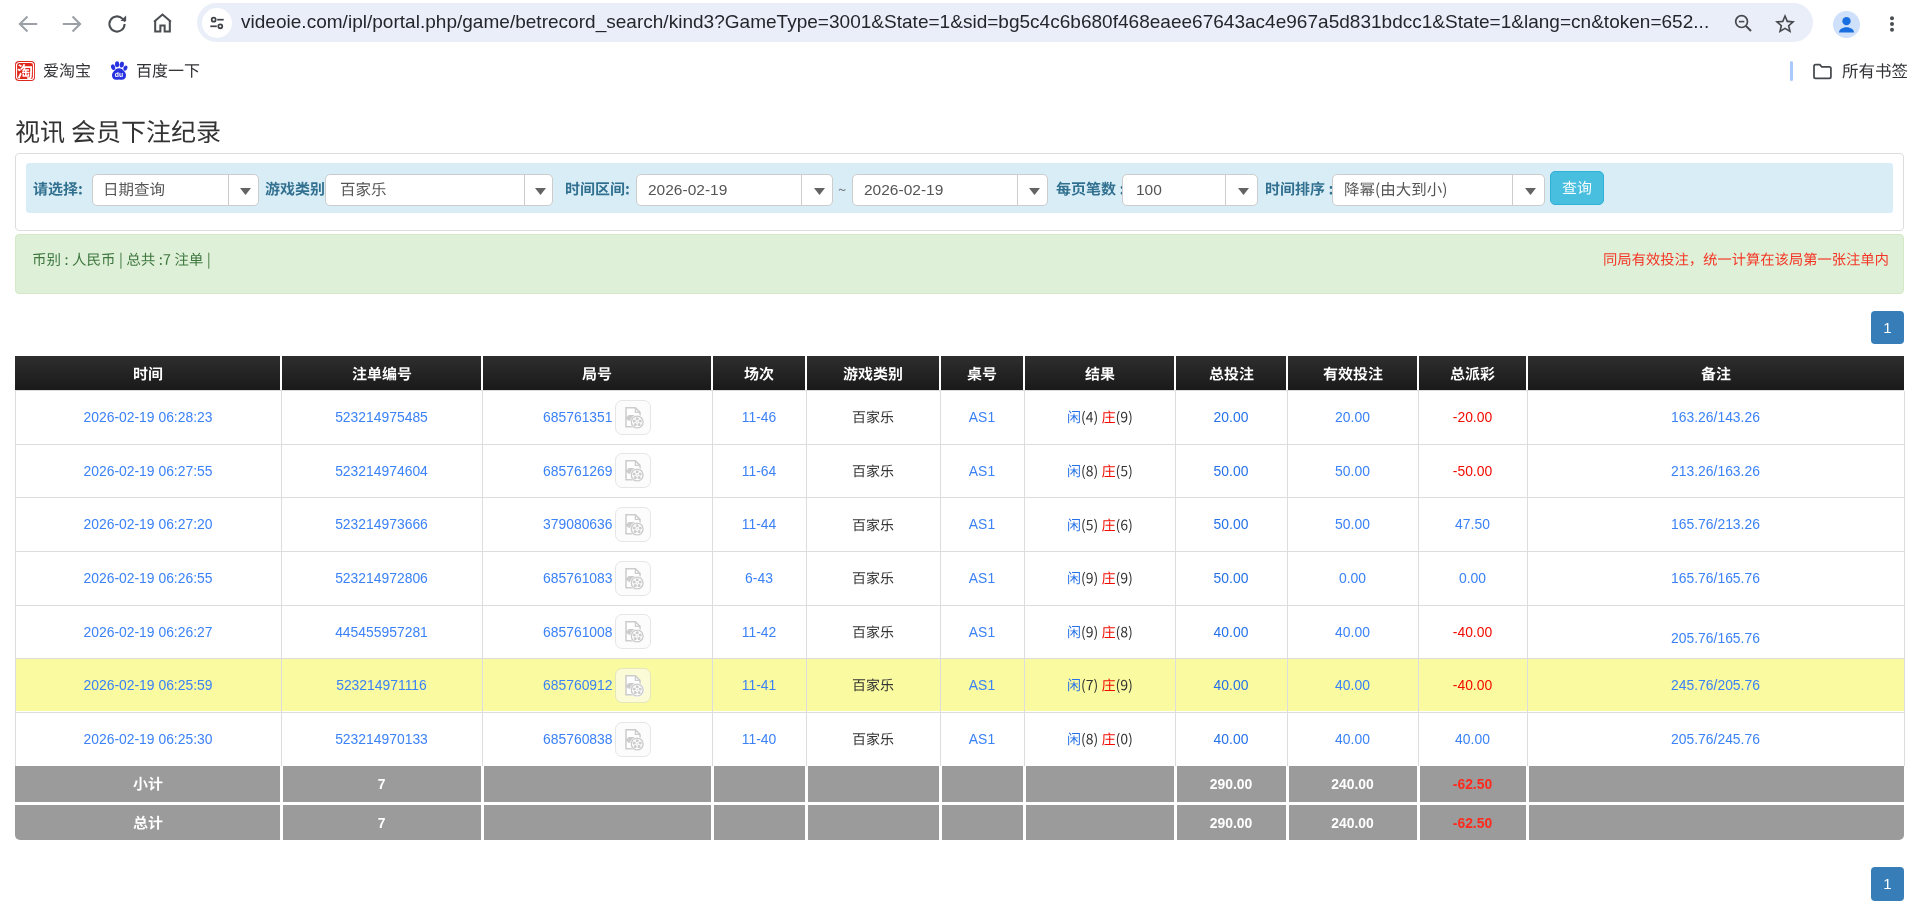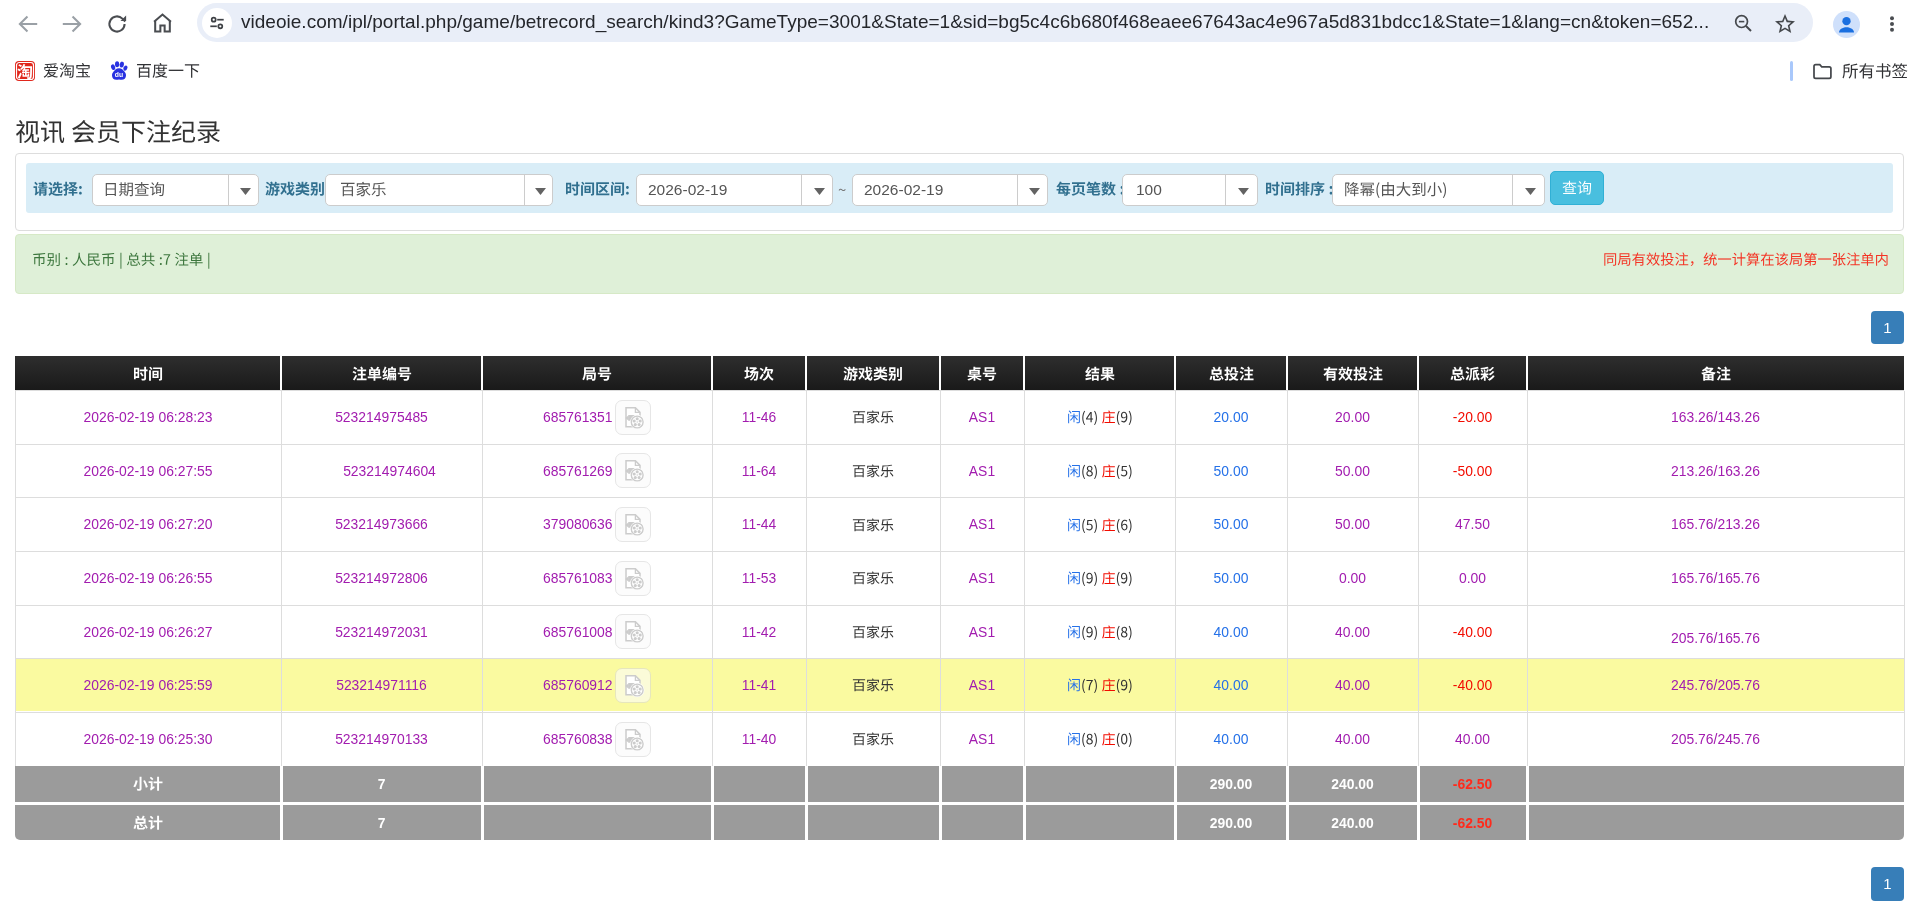--- a/index.html
+++ b/index.html
@@ -1,16 +1,16 @@
 <!DOCTYPE html>
 <html><head><meta charset="utf-8"><style>
 *{margin:0;padding:0}
 html,body{width:1919px;height:920px;background:#fff;overflow:hidden;font-family:"Liberation Sans",sans-serif}
 .a{position:absolute}
-.t{font-size:13.9px;letter-spacing:0px;color:#a21caf;white-space:pre}
+.t{font-size:13.9px;letter-spacing:0px;color:#3b82f6;white-space:pre}
 .tb{font-size:13.9px;letter-spacing:0px;color:#2571e8;white-space:pre}
 .tr{font-size:13.9px;letter-spacing:0px;color:#f20c00;white-space:pre}
 .tf{font-size:13.9px;letter-spacing:0px;color:#fff;font-weight:bold;white-space:pre}
 .tfr{font-size:13.9px;letter-spacing:0px;color:#ff2a1c;font-weight:bold;white-space:pre}
 .inp{font-size:15.5px;color:#555;white-space:pre}
 .pg{font-size:15px;color:#fff}
 </style></head><body>
 <svg width="0" height="0" style="position:absolute">
     <defs>
       <path id="g0" d="M77 751C130 723 203 681 238 653L314 745C276 773 202 812 150 835ZM25 478C76 453 147 414 180 387L254 481C217 507 144 542 94 563ZM50 7 159 -69C207 28 256 141 296 245L200 321C154 206 94 82 50 7ZM405 850C361 734 286 618 202 546C230 530 276 496 298 476C332 511 367 554 400 603H826C822 221 817 67 791 35C782 22 771 18 753 18C727 18 674 18 613 23C633 -7 647 -55 649 -86C706 -88 767 -89 805 -83C843 -77 870 -66 896 -27C930 23 935 182 939 653C939 667 939 709 939 709H464C483 745 501 783 516 820ZM342 248V56H764V248H664V145H603V277H780V368H603V433H746V525H504L529 576L432 603C404 534 358 460 309 412C335 401 380 382 402 368C418 386 434 408 451 433H501V368H312V277H501V145H439V248Z"></path>
@@ -468,21 +468,21 @@
       <use href="#g93" transform="translate(2471,1160) scale(1,-1)" fill="#f20c00"></use>
       <use href="#g45" transform="translate(3471,1160) scale(1,-1)" fill="#333333"></use>
       <use href="#g94" transform="translate(3809,1160) scale(1,-1)" fill="#333333"></use>
       <use href="#g50" transform="translate(4364,1160) scale(1,-1)" fill="#333333"></use>
     </svg></div>
 <div class="a tb" style="left:1175.0px;top:390.5px;width:112.0px;height:53.5px;display:flex;align-items:center;justify-content:center">20.00</div>
 <div class="a t" style="left:1287.0px;top:390.5px;width:131.0px;height:53.5px;display:flex;align-items:center;justify-content:center">20.00</div>
 <div class="a tr" style="left:1418.0px;top:390.5px;width:109.0px;height:53.5px;display:flex;align-items:center;justify-content:center">-20.00</div>
 <div class="a t" style="left:1527.0px;top:390.5px;width:377.0px;height:53.5px;display:flex;align-items:center;justify-content:center">163.26/143.26</div>
 <div class="a t" style="left:15.0px;top:444.0px;width:266.0px;height:53.7px;display:flex;align-items:center;justify-content:center">2026-02-19 06:27:55</div>
-<div class="a t" style="left:289px;top:444.0px;width:201.0px;height:53.7px;display:flex;align-items:center;justify-content:center">523214974604</div>
+<div class="a t" style="left:281.0px;top:444.0px;width:201.0px;height:53.7px;display:flex;align-items:center;justify-content:center">523214974604</div>
 <div class="a t" style="left:543.0px;top:444.0px;width:68.0px;height:53.7px;display:flex;align-items:center;justify-content:flex-start">685761269</div>
 <div class="a" style="left:615.0px;top:453.4px;width:36px;height:35px;background:#fcfcfc;border:1px solid #e6e6e6;border-radius:7px;box-sizing:border-box"></div>
 <svg class="a" style="left:620.5px;top:458.4px" width="25" height="25" viewBox="0 0 25 25">
     <path d="M5 2.8h9.4l4.6 4.6v14.3H5z" fill="#fff" stroke="#ccc" stroke-width="1.5"></path>
     <path d="M14.4 2.8v4.6h4.6" fill="none" stroke="#ccc" stroke-width="1.3"></path>
     <path d="M4.2 13l3.5-2.7v5.4z" fill="#ccc"></path>
     <rect x="7.2" y="10" width="7.2" height="5.8" rx="0.7" fill="#ccc"></rect>
     <circle cx="16.2" cy="17" r="7.2" fill="#fff"></circle>
     <circle cx="16.2" cy="17" r="5.9" fill="#fff" stroke="#ccc" stroke-width="1.4"></circle>
     <circle cx="16.2" cy="13.8" r="1.55" fill="#ccc"></circle>
@@ -563,21 +563,21 @@
     <rect x="7.2" y="10" width="7.2" height="5.8" rx="0.7" fill="#ccc"></rect>
     <circle cx="16.2" cy="17" r="7.2" fill="#fff"></circle>
     <circle cx="16.2" cy="17" r="5.9" fill="#fff" stroke="#ccc" stroke-width="1.4"></circle>
     <circle cx="16.2" cy="13.8" r="1.55" fill="#ccc"></circle>
     <circle cx="19.2" cy="16.0" r="1.55" fill="#ccc"></circle>
     <circle cx="18.1" cy="19.6" r="1.55" fill="#ccc"></circle>
     <circle cx="14.3" cy="19.6" r="1.55" fill="#ccc"></circle>
     <circle cx="13.2" cy="16.0" r="1.55" fill="#ccc"></circle>
     <circle cx="16.2" cy="17" r="0.7" fill="#ccc"></circle>
   </svg>
-<div class="a t" style="left:712.0px;top:551.3px;width:94.0px;height:53.7px;display:flex;align-items:center;justify-content:center">11-53</div>
+<div class="a t" style="left:712.0px;top:551.3px;width:94.0px;height:53.7px;display:flex;align-items:center;justify-content:center">6-43</div>
 <div class="a" style="left:852.0px;top:567.23px"><svg width="42.00" height="20.72" viewBox="0 0 3000 1480">
       <use href="#g4" transform="translate(0,1160) scale(1,-1)" fill="#333333"></use>
       <use href="#g31" transform="translate(1000,1160) scale(1,-1)" fill="#333333"></use>
       <use href="#g32" transform="translate(2000,1160) scale(1,-1)" fill="#333333"></use>
     </svg></div>
 <div class="a t" style="left:940.0px;top:551.3px;width:84.0px;height:53.7px;display:flex;align-items:center;justify-content:center">AS1</div>
 <div class="a" style="left:1066.6px;top:567.23px"><svg width="65.83" height="20.72" viewBox="0 0 4702 1480">
       <use href="#g91" transform="translate(0,1160) scale(1,-1)" fill="#2571e8"></use>
       <use href="#g45" transform="translate(1000,1160) scale(1,-1)" fill="#333333"></use>
       <use href="#g94" transform="translate(1338,1160) scale(1,-1)" fill="#333333"></use>
@@ -585,21 +585,21 @@
       <use href="#g93" transform="translate(2471,1160) scale(1,-1)" fill="#f20c00"></use>
       <use href="#g45" transform="translate(3471,1160) scale(1,-1)" fill="#333333"></use>
       <use href="#g94" transform="translate(3809,1160) scale(1,-1)" fill="#333333"></use>
       <use href="#g50" transform="translate(4364,1160) scale(1,-1)" fill="#333333"></use>
     </svg></div>
 <div class="a tb" style="left:1175.0px;top:551.3px;width:112.0px;height:53.7px;display:flex;align-items:center;justify-content:center">50.00</div>
 <div class="a t" style="left:1287.0px;top:551.3px;width:131.0px;height:53.7px;display:flex;align-items:center;justify-content:center">0.00</div>
 <div class="a t" style="left:1418.0px;top:551.3px;width:109.0px;height:53.7px;display:flex;align-items:center;justify-content:center">0.00</div>
 <div class="a t" style="left:1527.0px;top:551.3px;width:377.0px;height:53.7px;display:flex;align-items:center;justify-content:center">165.76/165.76</div>
 <div class="a t" style="left:15.0px;top:605.0px;width:266.0px;height:53.6px;display:flex;align-items:center;justify-content:center">2026-02-19 06:26:27</div>
-<div class="a t" style="left:281.0px;top:605.0px;width:201.0px;height:53.6px;display:flex;align-items:center;justify-content:center">523214972031</div>
+<div class="a t" style="left:281.0px;top:605.0px;width:201.0px;height:53.6px;display:flex;align-items:center;justify-content:center">445455957281</div>
 <div class="a t" style="left:543.0px;top:605.0px;width:68.0px;height:53.6px;display:flex;align-items:center;justify-content:flex-start">685761008</div>
 <div class="a" style="left:615.0px;top:614.3px;width:36px;height:35px;background:#fcfcfc;border:1px solid #e6e6e6;border-radius:7px;box-sizing:border-box"></div>
 <svg class="a" style="left:620.5px;top:619.3px" width="25" height="25" viewBox="0 0 25 25">
     <path d="M5 2.8h9.4l4.6 4.6v14.3H5z" fill="#fff" stroke="#ccc" stroke-width="1.5"></path>
     <path d="M14.4 2.8v4.6h4.6" fill="none" stroke="#ccc" stroke-width="1.3"></path>
     <path d="M4.2 13l3.5-2.7v5.4z" fill="#ccc"></path>
     <rect x="7.2" y="10" width="7.2" height="5.8" rx="0.7" fill="#ccc"></rect>
     <circle cx="16.2" cy="17" r="7.2" fill="#fff"></circle>
     <circle cx="16.2" cy="17" r="5.9" fill="#fff" stroke="#ccc" stroke-width="1.4"></circle>
     <circle cx="16.2" cy="13.8" r="1.55" fill="#ccc"></circle>

